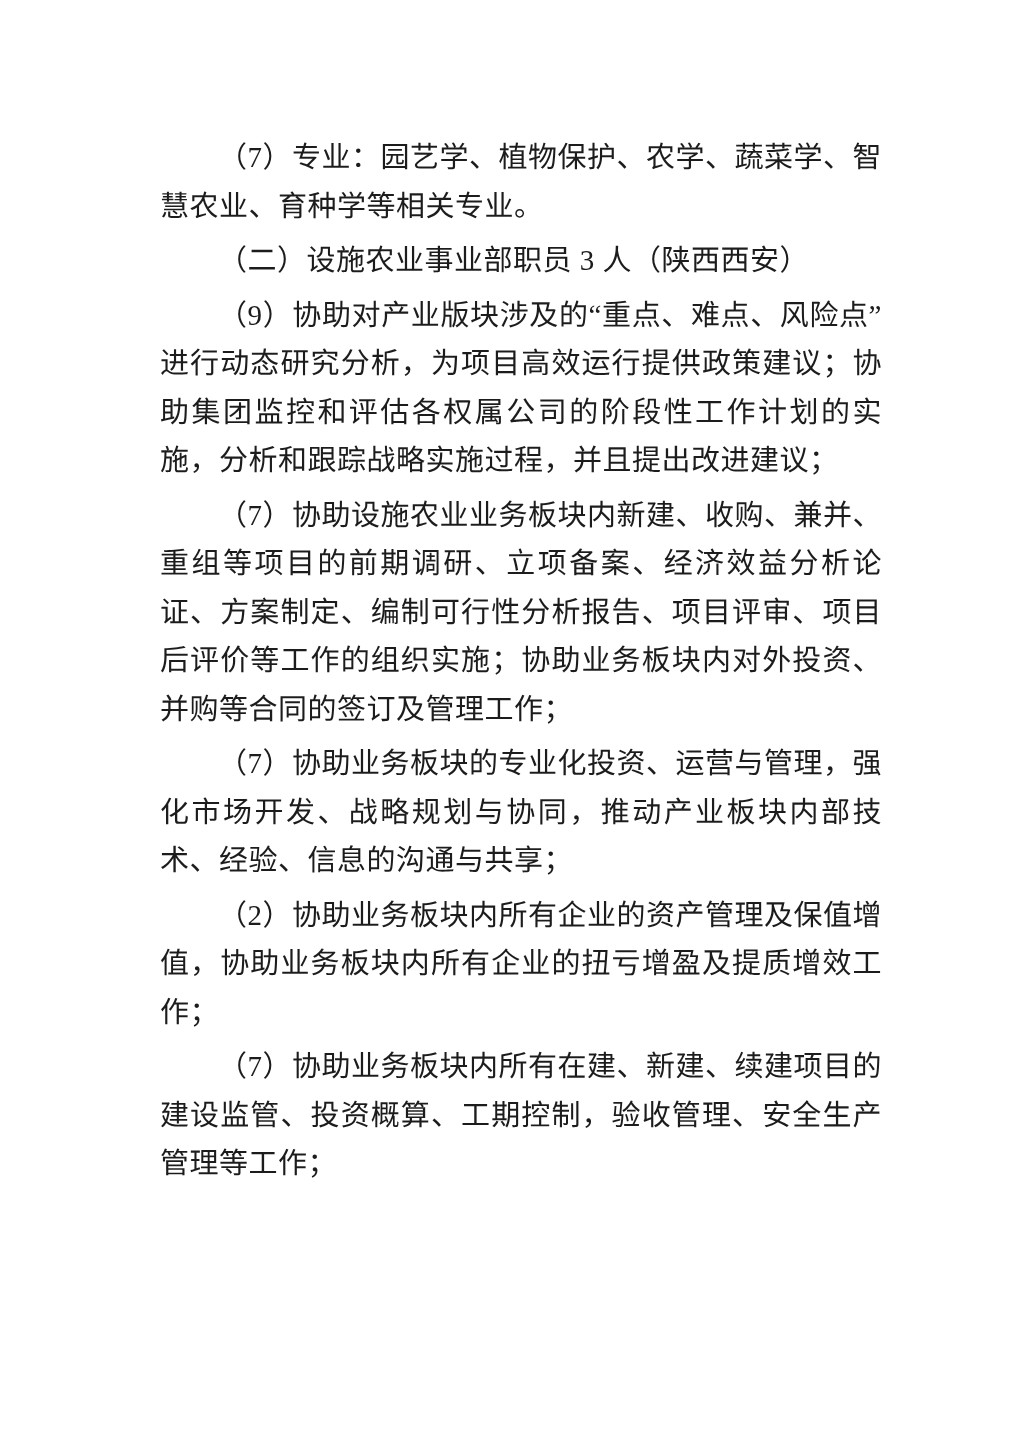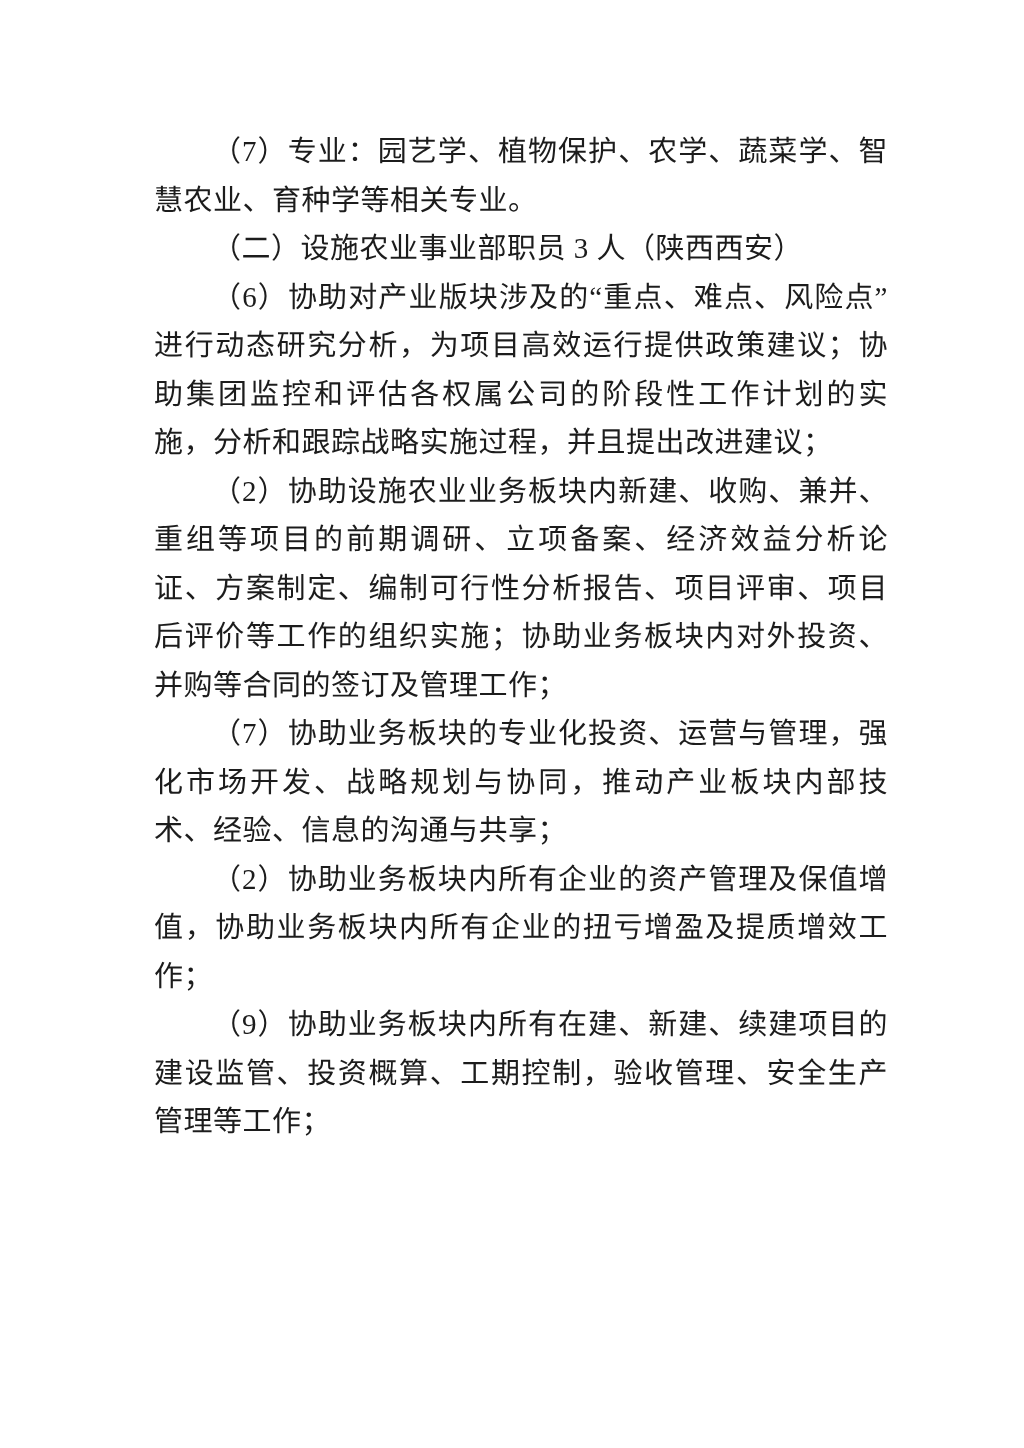--- a/index.html
+++ b/index.html
@@ -15,21 +15,21 @@
     overflow: hidden;
     box-sizing: border-box;
     padding: 127px 136px 0 154px;
     font-family: "Liberation Serif", "DejaVu Serif", serif;
     color: #1c1c1c;
   }
   .content {
     width: 734px;
   }
   .para {
-    margin: 0;
+    margin: 6px;
     font-size: 29px;
     line-height: 48.5px;
     text-indent: 2em;
     text-align: justify;
     text-justify: inter-character;
     letter-spacing: 0.5px;
     word-break: break-all;
     font-weight: normal;
   }
   .para.heading {
@@ -37,19 +37,19 @@
     text-align: left;
   }
 </style>
 </head>
 <body>
 
 <div class="page">
   <div class="content">
     <p class="para">（7）专业：园艺学、植物保护、农学、蔬菜学、智慧农业、育种学等相关专业。</p>
     <p class="para heading">（二）设施农业事业部职员 3 人（陕西西安）</p>
-    <p class="para">（6）协助对产业版块涉及的“重点、难点、风险点”进行动态研究分析，为项目高效运行提供政策建议；协助集团监控和评估各权属公司的阶段性工作计划的实施，分析和跟踪战略实施过程，并且提出改进建议；</p>
-    <p class="para">（2）协助设施农业业务板块内新建、收购、兼并、重组等项目的前期调研、立项备案、经济效益分析论证、方案制定、编制可行性分析报告、项目评审、项目后评价等工作的组织实施；协助业务板块内对外投资、并购等合同的签订及管理工作；</p>
+    <p class="para">（9）协助对产业版块涉及的“重点、难点、风险点”进行动态研究分析，为项目高效运行提供政策建议；协助集团监控和评估各权属公司的阶段性工作计划的实施，分析和跟踪战略实施过程，并且提出改进建议；</p>
+    <p class="para">（7）协助设施农业业务板块内新建、收购、兼并、重组等项目的前期调研、立项备案、经济效益分析论证、方案制定、编制可行性分析报告、项目评审、项目后评价等工作的组织实施；协助业务板块内对外投资、并购等合同的签订及管理工作；</p>
     <p class="para">（7）协助业务板块的专业化投资、运营与管理，强化市场开发、战略规划与协同，推动产业板块内部技术、经验、信息的沟通与共享；</p>
     <p class="para">（2）协助业务板块内所有企业的资产管理及保值增值，协助业务板块内所有企业的扭亏增盈及提质增效工作；</p>
-    <p class="para">（9）协助业务板块内所有在建、新建、续建项目的建设监管、投资概算、工期控制，验收管理、安全生产管理等工作；</p>
+    <p class="para">（7）协助业务板块内所有在建、新建、续建项目的建设监管、投资概算、工期控制，验收管理、安全生产管理等工作；</p>
   </div>
 </div>
 
 </body></html>

